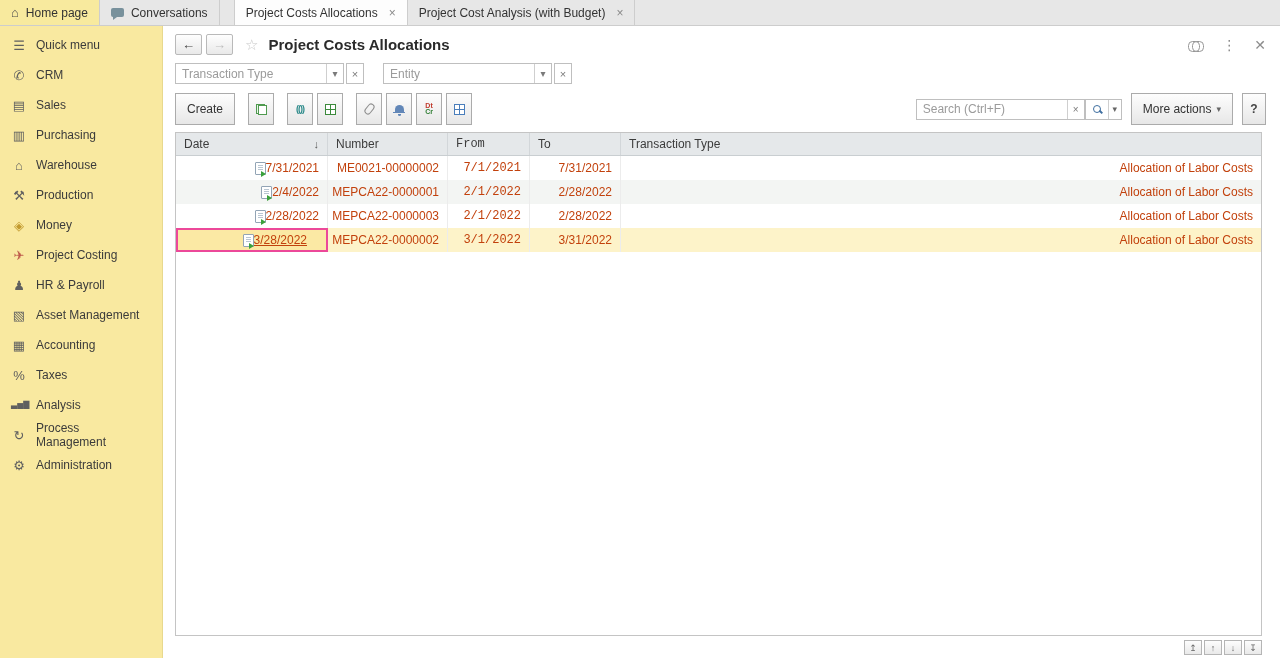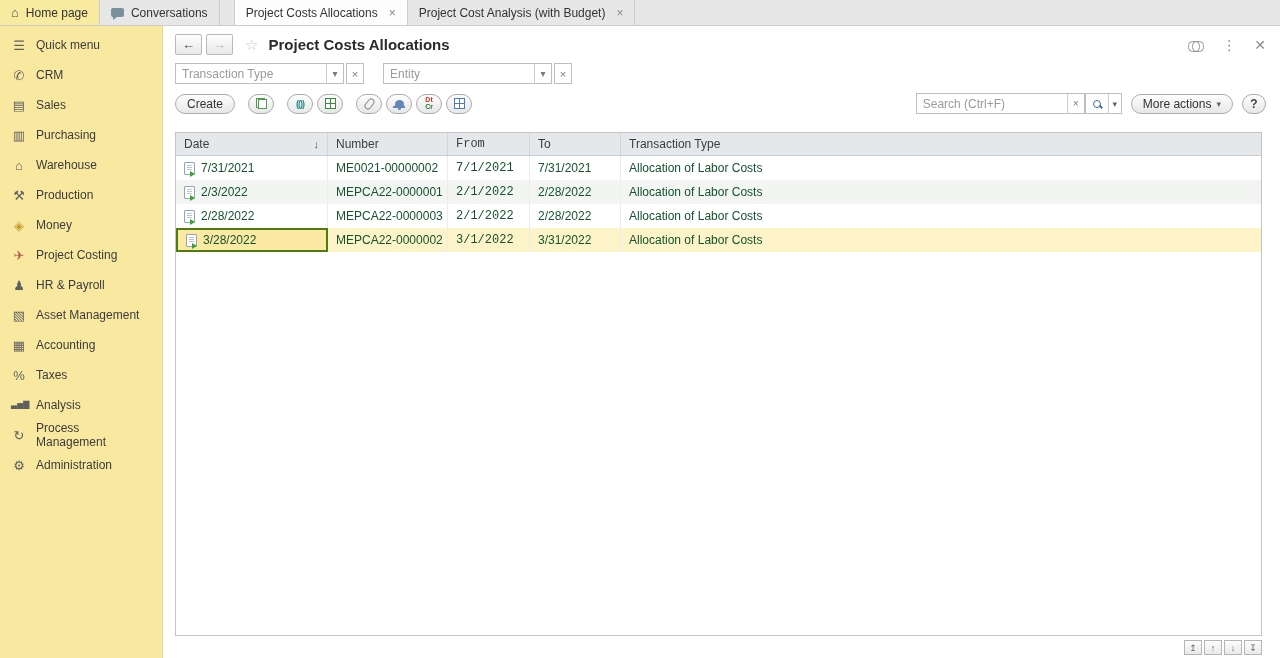--- a/index.html
+++ b/index.html
@@ -44,21 +44,21 @@
   .filters { display:flex; gap:19px; padding:2px 14px 7px 12px; }
   .fgroup { display:flex; align-items:center; }
   .combo { display:flex; align-items:stretch; border:1px solid #bfbfbf; height:21px; background:#fff; }
   .combo input { border:none; outline:none; width:150px; padding:0 6px; font:inherit; color:#333; }
   .combo input::placeholder { color:#9b9b9b; }
   .seg { width:17px; border-left:1px solid #cfcfcf; display:flex; align-items:center; justify-content:center; color:#7a7a7a; font-size:10px; cursor:pointer; background:#fff; }
   .sqbtn { width:18px; height:21px; border:1px solid #bfbfbf; margin-left:2px; background:#fff; display:flex; align-items:center; justify-content:center; color:#7a7a7a; font-size:11px; cursor:pointer; }
 
   
   .toolbar { display:flex; align-items:center; gap:4px; padding:2px 14px 6px 12px; }
-  .btn { height:20px; border:1px solid #ababab; background:linear-gradient(#fdfdfd,#e7e7e7); border-radius:10px; padding:0 11px; font:inherit; color:#333; cursor:pointer; display:flex; align-items:center; gap:5px; }
+  .btn { height:32px; border:1px solid #ababab; background:linear-gradient(#fdfdfd,#e7e7e7); border-radius:0; padding:0 11px; font:inherit; color:#333; cursor:pointer; display:flex; align-items:center; gap:5px; }
   .iconbtn { width:26px; padding:0; justify-content:center; }
   .tgap { margin-left:9px; }
   .copyic { position:relative; width:11px; height:11px; }
   .copyic::before { content:""; position:absolute; left:0; top:0; width:7px; height:8px; border:1px solid #4f9a4f; background:#eaf5ea; }
   .copyic::after { content:""; position:absolute; right:0; bottom:0; width:7px; height:8px; border:1px solid #4f9a4f; background:#fff; }
   .broadcast { color:#2e8b8b; font-weight:700; font-size:9px; letter-spacing:-1px; }
   .gridic { width:11px; height:11px; border:1px solid currentColor; position:relative; background:#fff; }
   .gridic::before { content:""; position:absolute; left:0; right:0; top:4px; height:1px; background:currentColor; }
   .gridic::after { content:""; position:absolute; top:0; bottom:0; left:4px; width:1px; background:currentColor; }
   .g-green { color:#3c8a3c; } .g-blue { color:#4a7ebb; }
@@ -77,23 +77,23 @@
   
   .table-wrap { position:absolute; left:12px; right:18px; top:106px; bottom:22px; border:1px solid #c4c4c4; background:#fff; overflow:hidden; }
   .thead { display:flex; background:#e5e8ea; border-bottom:1px solid #c9ced1; height:23px; align-items:stretch; color:#3c3c3c; }
   .th { padding:0 8px; border-right:1px solid #d2d6d9; display:flex; align-items:center; cursor:pointer; }
   .th:last-child { border-right:none; }
   .sort { color:#5c5c5c; font-size:11px; margin-left:auto; }
   .w-date { width:152px; flex:none; } .w-number { width:120px; flex:none; } .w-from { width:82px; flex:none;font-family:Liberation Mono, monospace; } .w-to { width:91px; flex:none; } .w-type { flex:1; }
   .trow { display:flex; height:24px; align-items:stretch; cursor:pointer; background:#fff; }
   .trow.alt { background:#f3f5f3; }
   .trow.sel { background:#fdf3c9; }
-  .cell { padding:0 8px; display:flex; align-items:center; gap:6px; border-right:1px solid #ececec; color:#14532d; white-space:nowrap; overflow:hidden; }
+  .cell { padding:0 8px; display:flex; align-items:center; gap:0; border-right:1px solid #ececec; color:#c2410c; white-space:nowrap; overflow:hidden;justify-content:flex-end; }
   .cell:last-child { border-right:none; }
-  .trow.sel .cell-date { background:#fbe9a4; border:2px solid #4d7c0f; padding:0 8px; }
+  .trow.sel .cell-date { background:#fbe9a4; border:2px solid #ec4899; padding:0 19px;text-decoration:underline; }
   .docic { position:relative; width:11px; height:13px; border:1px solid #92a4b5; background:#fff; border-radius:1px; flex:none; }
   .docic::before { content:""; position:absolute; left:2px; top:2px; width:5px; height:1px; background:#b9c6d2; box-shadow:0 2px 0 #b9c6d2, 0 4px 0 #b9c6d2; }
   .docic::after { content:""; position:absolute; right:-4px; bottom:-3px; border:3px solid transparent; border-left:5px solid #3ba13b; }
 
   
   .pager { position:absolute; right:18px; bottom:3px; display:flex; gap:2px; }
   .pgbtn { width:18px; height:15px; border:1px solid #b5b5b5; background:linear-gradient(#fdfdfd,#e9e9e9); display:flex; align-items:center; justify-content:center; font-size:9px; color:#666; cursor:pointer; }
 </style>
 </head>
 <body>
@@ -301,21 +301,21 @@
         </div>
         <div class="cell w-number">ME0021-00000002</div>
         <div class="cell w-from">7/1/2021</div>
         <div class="cell w-to">7/31/2021</div>
         <div class="cell w-type">Allocation of Labor Costs</div>
       </div>
 
       <div class="trow alt">
         <div class="cell cell-date w-date">
           <span class="docic"></span>
-          <span>2/3/2022</span>
+          <span>2/4/2022</span>
         </div>
         <div class="cell w-number">MEPCA22-0000001</div>
         <div class="cell w-from">2/1/2022</div>
         <div class="cell w-to">2/28/2022</div>
         <div class="cell w-type">Allocation of Labor Costs</div>
       </div>
 
       <div class="trow">
         <div class="cell cell-date w-date">
           <span class="docic"></span>

